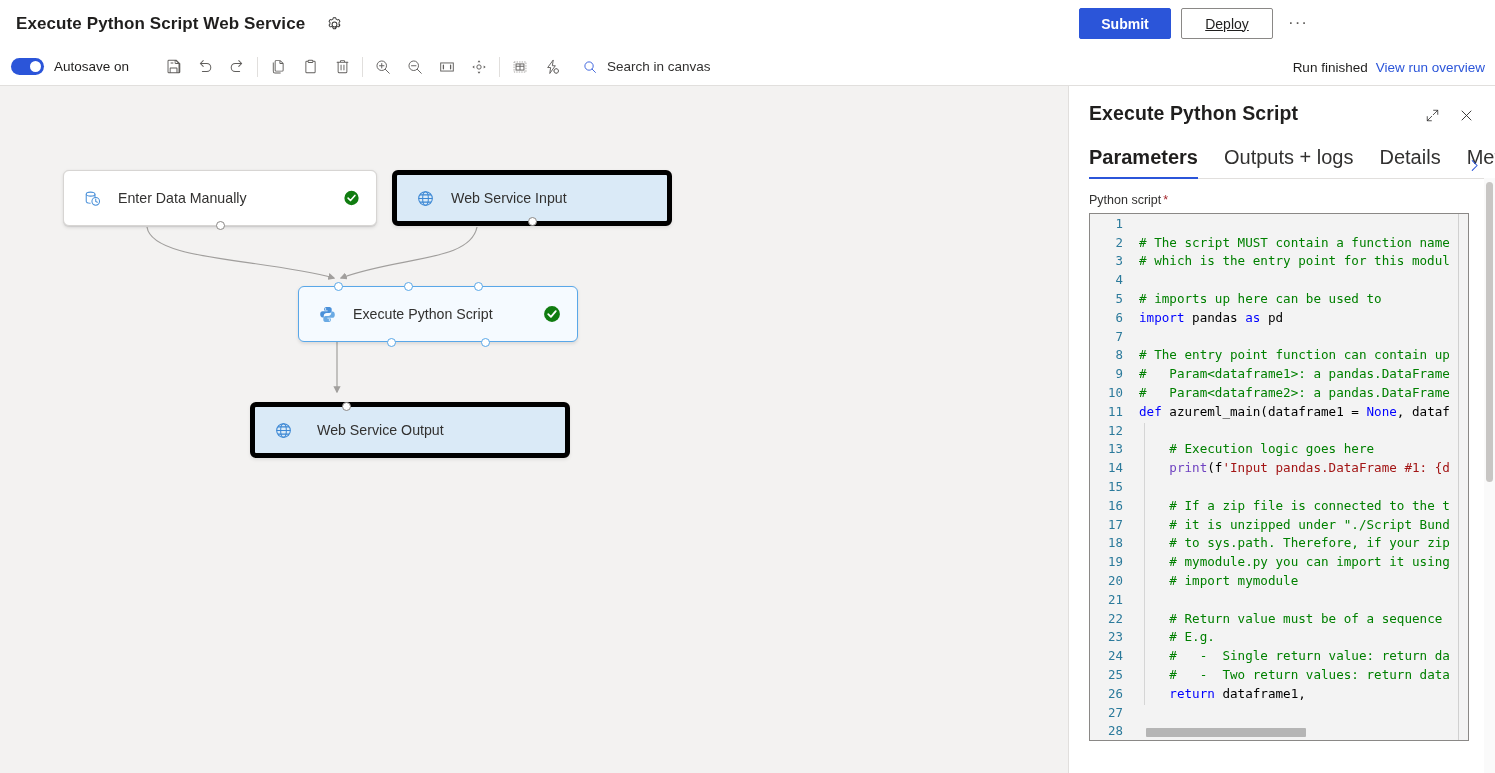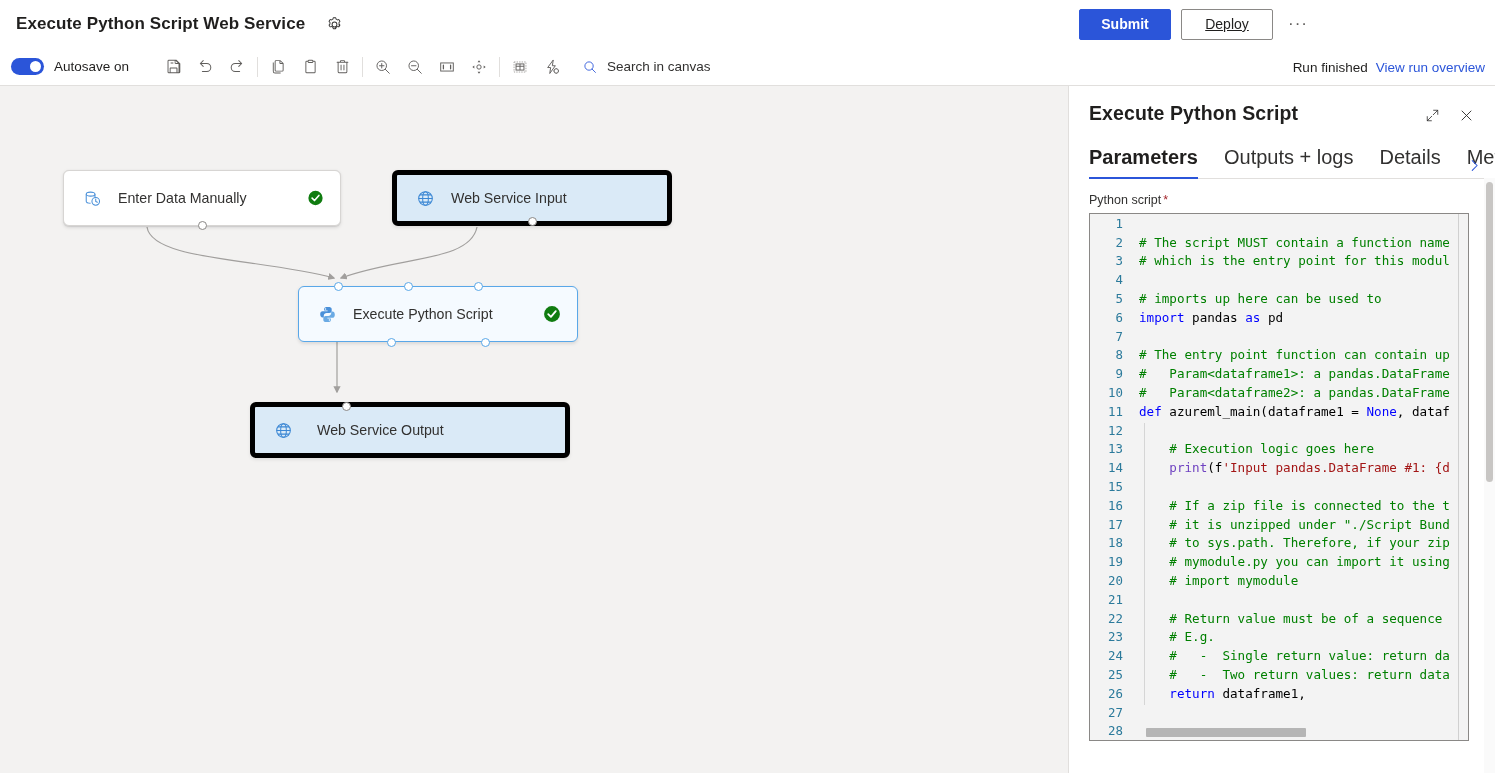--- a/index.html
+++ b/index.html
@@ -24,22 +24,22 @@
   .topbar-title {
     font-size: 17px; font-weight: 600; color: #201f1e;
     margin-left: 16px; letter-spacing: .1px; white-space: nowrap;
   }
   .gear-btn {
     margin-left: 16px; width: 26px; height: 26px;
     display: flex; align-items: center; justify-content: center;
     cursor: pointer; border-radius: 3px;
   }
   .topbar-right {
-    position: absolute; right: 10px; top: 0; height: 48px;
-    display: flex; align-items: center; gap: 10px;
+    position: absolute; right: 10px; top: 8px; height: 48px;
+    display: flex; align-items: flex-start; gap: 10px;
   }
   .btn {
     height: 31px; min-width: 92px; padding: 0 16px;
     font-size: 14px; font-family: "Liberation Sans", sans-serif;
     border-radius: 2px; cursor: pointer;
     display: inline-flex; align-items: center; justify-content: center;
     border: 1px solid transparent;
   }
   .btn-primary { background: #2b55d9; color: #fff; font-weight: 600; border-color:#2b55d9; }
   .btn-default { background: #fff; color: #201f1e; border: 1px solid #8a8886; text-decoration: underline; }
@@ -354,21 +354,21 @@
         </marker>
       </defs>
 
       <path d="M 147 141 C 152 175, 260 172, 334 192" fill="none" stroke="#a19f9d" stroke-width="1.2" marker-end="url(#arrow)"></path>
 
       <path d="M 477 141 C 470 176, 400 170, 341 192" fill="none" stroke="#a19f9d" stroke-width="1.2" marker-end="url(#arrow)"></path>
 
       <path d="M 337 256 L 337 306" fill="none" stroke="#a19f9d" stroke-width="1.2" marker-end="url(#arrow)"></path>
     </svg>
 
-    <div class="node node-plain" style="left:63px; top:84px; width:278px; height:56px;">
+    <div class="node node-plain" style="left:63px; top:84px; width:314px; height:56px;">
       <span class="node-icon">
         <svg width="19" height="19" viewBox="0 0 20 20">
           <ellipse cx="8" cy="5.4" rx="4.6" ry="2.1" fill="none" stroke="#4a90d9" stroke-width="1.1"></ellipse>
           <path d="M3.4 5.4v7.4c0 1.16 2.06 2.1 4.6 2.1" fill="none" stroke="#4a90d9" stroke-width="1.1"></path>
           <path d="M12.6 5.4v3.2" fill="none" stroke="#4a90d9" stroke-width="1.1"></path>
           <circle cx="13.4" cy="13" r="4" fill="none" stroke="#4a90d9" stroke-width="1.1"></circle>
           <path d="M13.4 10.6v2.4l1.7 1" stroke="#4a90d9" stroke-width="1.1" fill="none" stroke-linecap="round"></path>
         </svg>
       </span>
       <span class="node-label">Enter Data Manually</span>

